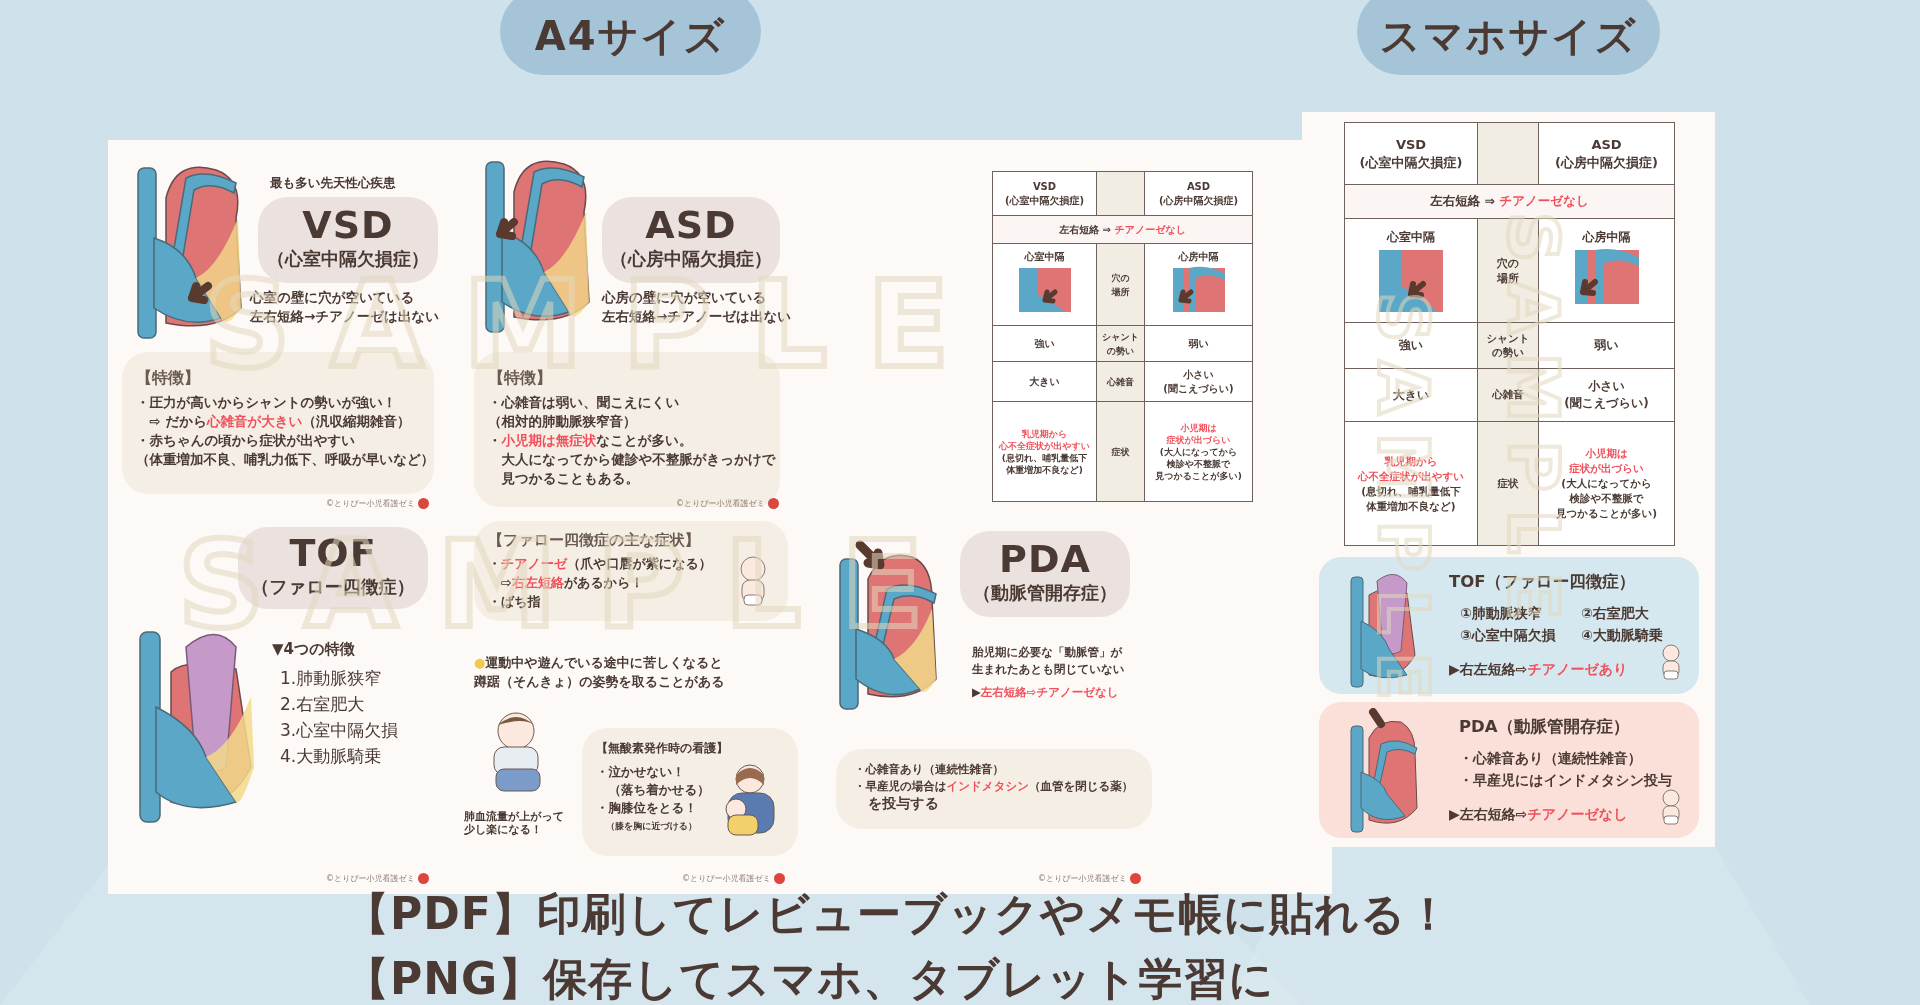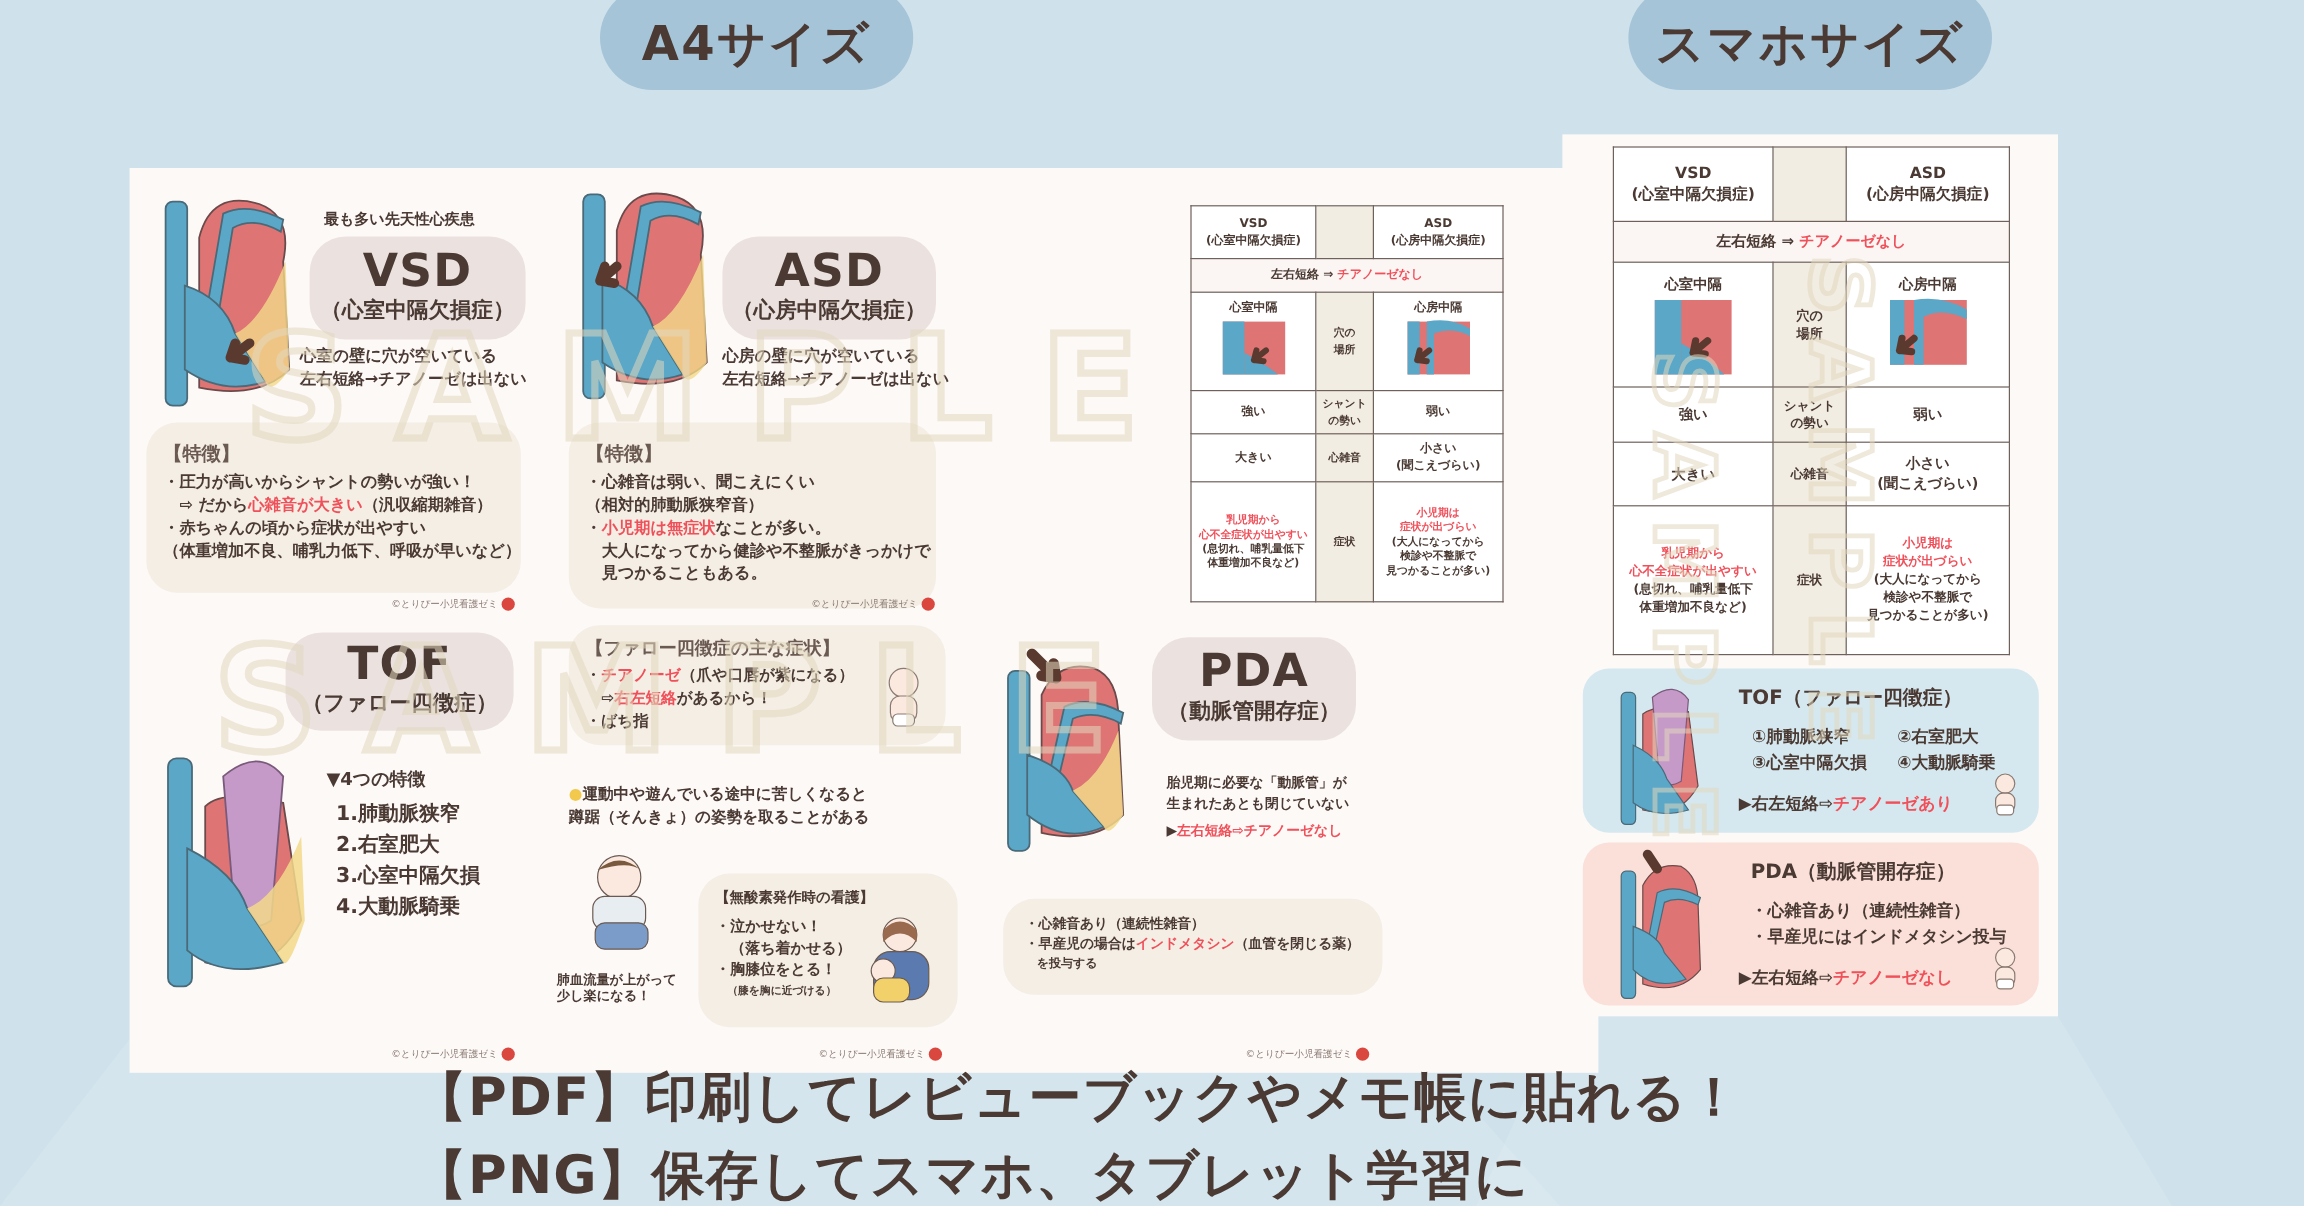--- a/index.html
+++ b/index.html
@@ -287,21 +287,21 @@
       <span class="full">（ファロー四徴症）</span>
     </div>
     <svg class="heart" style="left:18px;top:100px" width="140" height="210" viewBox="0 0 140 210">
       <rect x="14" y="15" width="20" height="190" rx="7" fill="#5aa7c8" stroke="#4a6a78" stroke-width="1.5"></rect>
       <path d="M45 55 Q60 40 110 52 L125 150 Q100 200 45 185 Z" fill="#de7474" stroke="#6a4a4a" stroke-width="1.5"></path>
       <path d="M60 30 Q90 5 110 30 L100 150 Q85 160 70 150 Z" fill="#c69ac8" stroke="#7a5a7a" stroke-width="1.5"></path>
       <path d="M30 90 Q70 110 80 140 L110 185 Q60 200 30 175 Z" fill="#5aa7c8" stroke="#4a6a78" stroke-width="1.5"></path>
       <path d="M80 140 Q105 130 125 80 L128 150 Q115 190 110 185 Z" fill="#f2d98a" opacity="0.85"></path>
     </svg>
     <div class="abs" style="left:164px;top:123px;font-size:15px;font-weight:bold">▼4つの特徴</div>
-    <div class="abs" style="left:172px;top:148px;font-size:17px;font-weight:bold;line-height:26px">
+    <div class="abs" style="left:172px;top:148px;font-size:17px;font-weight:normal;line-height:26px">
       <div>1.肺動脈狭窄</div>
       <div>2.右室肥大</div>
       <div>3.心室中隔欠損</div>
       <div>4.大動脈騎乗</div>
     </div>
     <div class="credit" style="left:218px;top:356px">
         <span>©とりぴー小児看護ゼミ</span>
         <span class="dot"></span>
       </div>
   </div>
@@ -368,21 +368,21 @@
       <span class="full">（動脈管開存症）</span>
     </div>
     <div class="abs small" style="left:152px;top:127px;font-size:11.5px;line-height:17px">
       <div>胎児期に必要な「動脈管」が</div>
       <div>生まれたあとも閉じていない</div>
       <div style="margin-top:6px"><span>▶</span><span class="red">左右短絡⇨チアノーゼなし</span></div>
     </div>
     <div class="feature-box" style="left:16px;top:232px;width:316px;height:80px;padding:12px 18px">
       <div class="fline" style="font-size:11.5px;line-height:17px"><span>・心雑音あり（連続性雑音）</span></div>
       <div class="fline" style="font-size:11.5px;line-height:17px"><span>・早産児の場合は</span><span class="red">インドメタシン</span><span>（血管を閉じる薬）</span></div>
-      <div class="fline" style="font-size:10px;line-height:17px"><span>　を投与する</span></div>
+      <div class="fline" style="font-size:14px;line-height:17px"><span>　を投与する</span></div>
     </div>
     <div class="credit" style="left:218px;top:356px">
         <span>©とりぴー小児看護ゼミ</span>
         <span class="dot"></span>
       </div>
   </div>
 
   <div class="wm" style="left:96px;top:115px;font-size:120px">SAMPLE</div>
   <div class="wm" style="left:70px;top:375px;font-size:120px">SAMPLE</div>
 </div>

